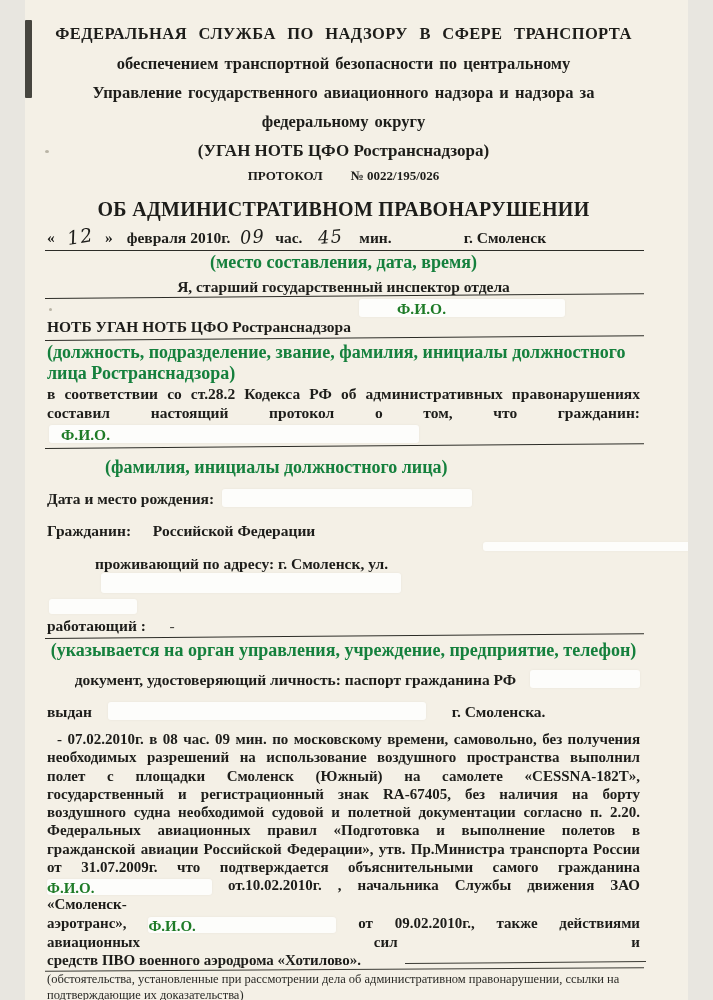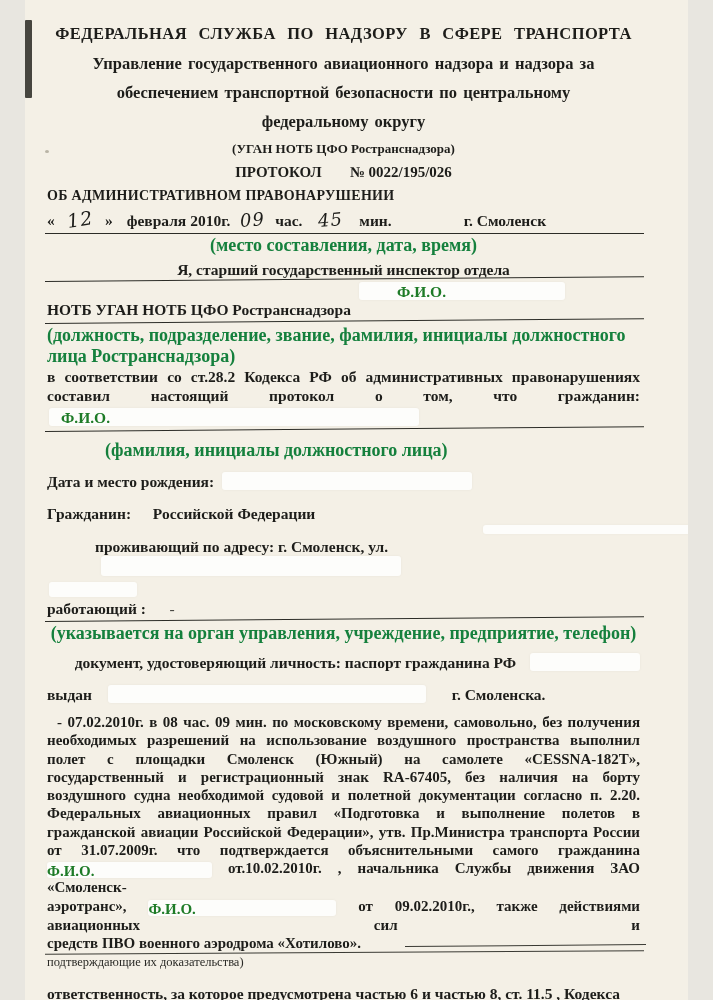--- a/index.html
+++ b/index.html
@@ -21,24 +21,24 @@
   .streak{position:absolute;background:#fdfdfb;border-radius:3px;box-shadow:0 0 3px rgba(0,0,0,0.04);}
   .c{text-align:center;}
   .j{text-align:justify;text-align-last:justify;}
   .small{font-size:18px;font-weight:700;color:#15803d;}
   .row{position:relative;font-size:15.5px;font-weight:700;line-height:1.25;}
   .rule{position:absolute;left:-2px;right:-4px;bottom:1px;border-bottom:1.7px solid #2c2c27;transform-origin:left center;}
   .tiltup{transform:rotate(-0.45deg);}
 
   .h-agency{font-size:16.5px;font-weight:700;text-align:center;word-spacing:7px;letter-spacing:0.4px;margin-bottom:10px;}
   .h-div{font-size:16.5px;font-weight:700;text-align:center;word-spacing:2px;margin-bottom:9px;}
-  .h-abbrev{font-size:13px;font-weight:700;text-align:center;margin-bottom:7px;}
-  .h-doc{font-size:15px;font-weight:700;text-align:center;margin-bottom:7px;}
+  .h-abbrev{font-size:17px;font-weight:700;text-align:center;margin-bottom:7px;}
+  .h-doc{font-size:13px;font-weight:700;text-align:center;margin-bottom:14px;}
   .h-doc .num{margin-left:28px;}
-  .h-sub{font-size:14px;font-weight:700;text-align:left;letter-spacing:0.3px;margin-bottom:4px;}
+  .h-sub{font-size:20px;font-weight:700;text-align:center;letter-spacing:0.3px;margin-bottom:4px;}
 
   .hand{font-family:"DejaVu Serif",serif;font-style:italic;font-weight:400;font-size:19px;display:inline-block;transform:rotate(-9deg);letter-spacing:1px;}
   .hand.mild{transform:rotate(-5deg);font-size:18px;}
 
   .dateline{display:flex;align-items:baseline;height:27px;font-size:15.5px;font-weight:700;position:relative;}
   .dateline .gap1{width:12px;} .dateline .gap2{width:14px;}
   .dateline .gap3{width:10px;} .dateline .gap4{width:16px;}
 
   .redact{display:inline-block;background:#fdfdfb;border-radius:3px;box-shadow:0 0 3px rgba(0,0,0,0.05);vertical-align:-3px;height:18px;}
   .fio{color:#1e7b27;font-weight:700;font-size:15.5px;font-style:normal;}
@@ -49,22 +49,22 @@
 </head>
 <body>
 
 <div class="page">
 
   <div class="edge-bar"></div>
   <div class="speck" style="left:24px;top:308px;width:3px;height:3px;"></div>
   <div class="speck" style="left:20px;top:150px;width:4px;height:3px;"></div>
 
   <div class="h-agency">ФЕДЕРАЛЬНАЯ СЛУЖБА ПО НАДЗОРУ В СФЕРЕ ТРАНСПОРТА</div>
+  <div class="h-div">обеспечением транспортной безопасности по центральному</div>
   <div class="h-div">Управление государственного авиационного надзора и надзора за</div>
-  <div class="h-div">обеспечением транспортной безопасности по центральному</div>
   <div class="h-div">федеральному округу</div>
   <div class="h-abbrev">(УГАН НОТБ ЦФО Ространснадзора)</div>
   <div class="h-doc">
     <span>ПРОТОКОЛ</span><span class="num">№ 0022/195/026</span>
   </div>
   <div class="h-sub">ОБ АДМИНИСТРАТИВНОМ ПРАВОНАРУШЕНИИ</div>
 
   <div class="dateline">
     <span>«</span>
     <span class="gap1"></span>
@@ -162,18 +162,19 @@
       <span>от 09.02.2010г., также действиями  авиационных сил и</span>
     </div>
     <div style="position:relative;">
       <span>средств ПВО военного аэродрома «Хотилово».</span>
       <span style="position:absolute;left:358px;right:-6px;bottom:6px;border-bottom:1.4px solid #3a3a34;transform:rotate(-0.5deg);"></span>
     </div>
   </div>
   <div style="position:relative;height:3px;">
     <span style="position:absolute;left:-2px;right:-4px;top:0;border-bottom:1.3px solid #3a3a34;transform:rotate(-0.35deg);"></span>
   </div>
+  <div class="note">(обстоятельства, установленные при рассмотрении дела об административном правонарушении, ссылки на</div>
   <div class="note" style="margin-bottom:13px;">подтверждающие их доказательства)</div>
 
   <div class="row" style="margin-bottom:15px;font-size:15.5px;">ответственность, за которое предусмотрена частью 6 и частью 8,  ст. 11.5 , Кодекса</div>
   <div class="row" style="font-size:15.5px;">Российской Федерации об административных правонарушениях.</div>
 
 </div>
 
 </body></html>

